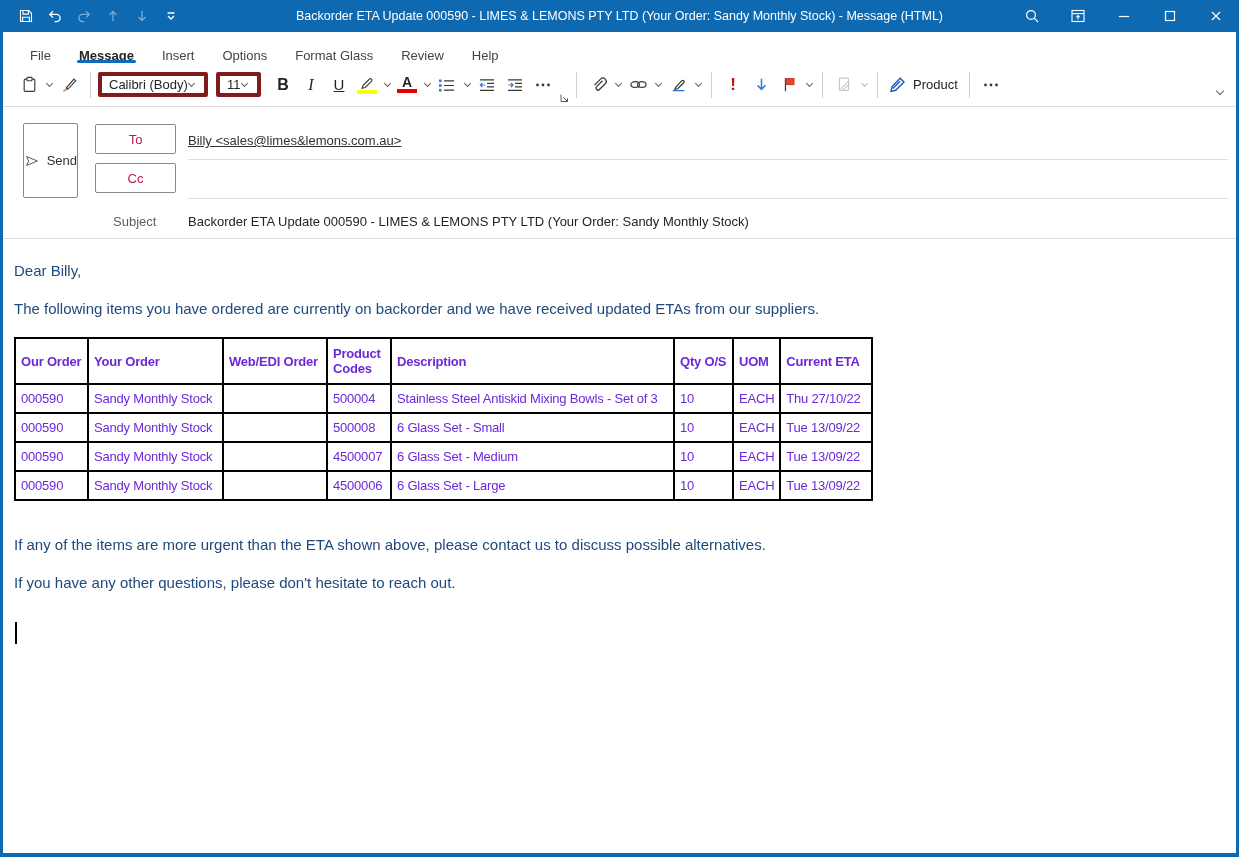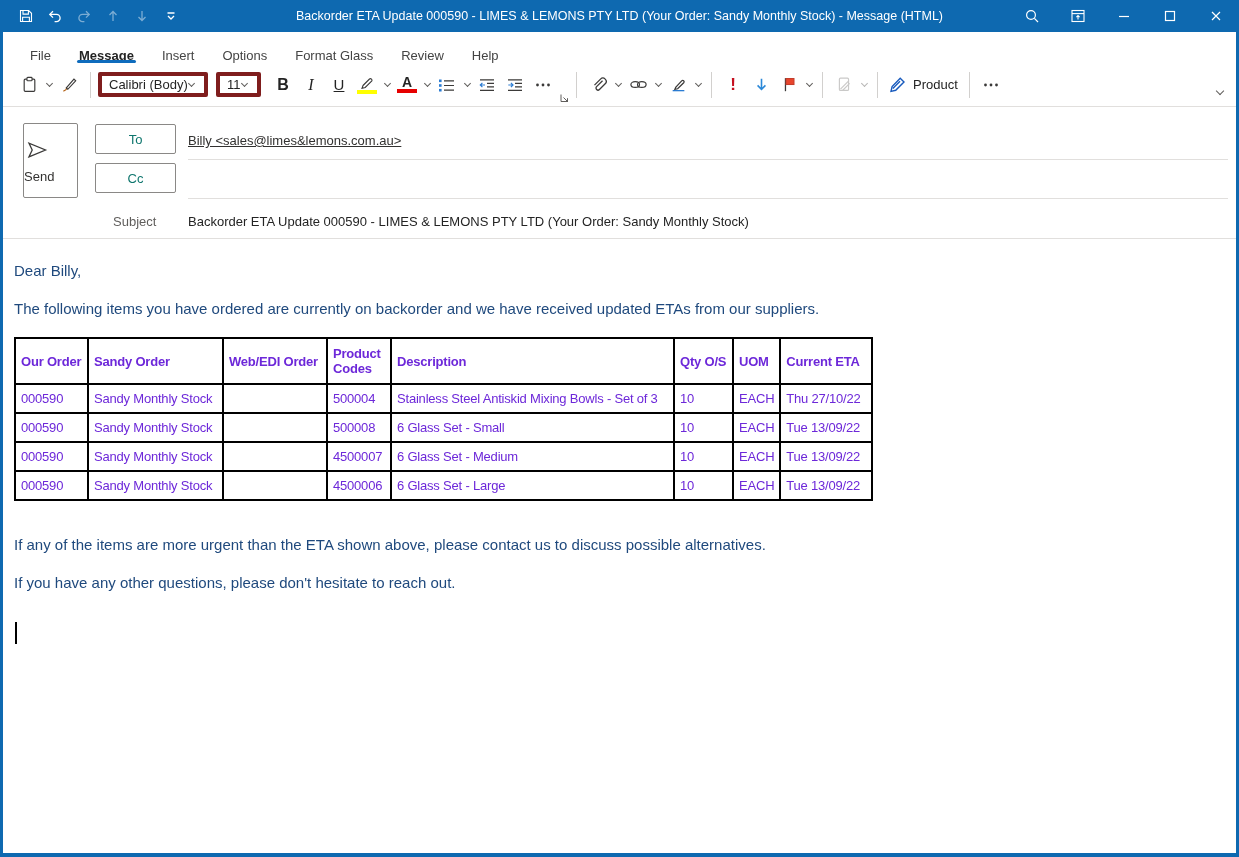--- a/index.html
+++ b/index.html
@@ -52,25 +52,25 @@
   .editor-group { display:flex; align-items:center; gap:6px; font-size:13px; color:#242424; padding:0 4px; }
   .launcher { align-self:flex-end; margin:0 0 3px 2px; }
   .collapse-ribbon { position:absolute; right:10px; bottom:6px; }
   .collapse-ribbon .chv { width:6px; height:6px; }
 
   
   .msg-header { position:relative; height:132px; background:#fff;
     border-bottom:1px solid #e1dfdd; flex:0 0 auto; }
   .send-btn { position:absolute; left:20px; top:16px; width:55px; height:75px;
     border:1px solid #8a8886; border-radius:2px; background:#fff; display:flex;
-    flex-direction:column; align-items:flex-start; justify-content:center; gap:7px;
+    flex-direction:row; align-items:center; justify-content:center; gap:7px;
     font-size:13px; color:#323130; }
   .field-btn { position:absolute; left:92px; width:81px; height:30px; border:1px solid #8a8886;
     border-radius:2px; background:#fff; display:flex; align-items:center; justify-content:center;
-    font-size:13px; color:#0f766e; }
+    font-size:13px; color:#be185d; }
   .to-btn { top:17px; } .cc-btn { top:56px; }
   .field-line { position:absolute; left:185px; right:8px; border-bottom:1px solid #e1dfdd; }
   .to-line { top:52px; } .cc-line { top:91px; }
   .recipient { position:absolute; left:185px; top:26px; font-size:13px; color:#323130;
     text-decoration:underline; }
   .subject-label { position:absolute; left:110px; top:107px; font-size:13px; color:#605e5c; }
   .subject-value { position:absolute; left:185px; top:107px; font-size:13px; color:#242424; }
 
   
   .msg-body { flex:1; background:#fff; padding:22px 11px 0; color:#1f497d; font-size:15px; }
@@ -366,21 +366,21 @@
           <col style="width:104px">
           <col style="width:64px">
         <col style="width:283px">
           <col style="width:59px">
           <col style="width:45px">
           <col style="width:92px">
       </colgroup>
       <thead>
         <tr>
           <th>Our Order</th>
-          <th>Sandy Order</th>
+          <th>Your Order</th>
           <th>Web/EDI Order</th>
           <th>Product Codes</th>
           <th>Description</th>
           <th>Qty O/S</th>
           <th>UOM</th>
           <th>Current ETA</th>
         </tr>
       </thead>
       <tbody>
         <tr>

